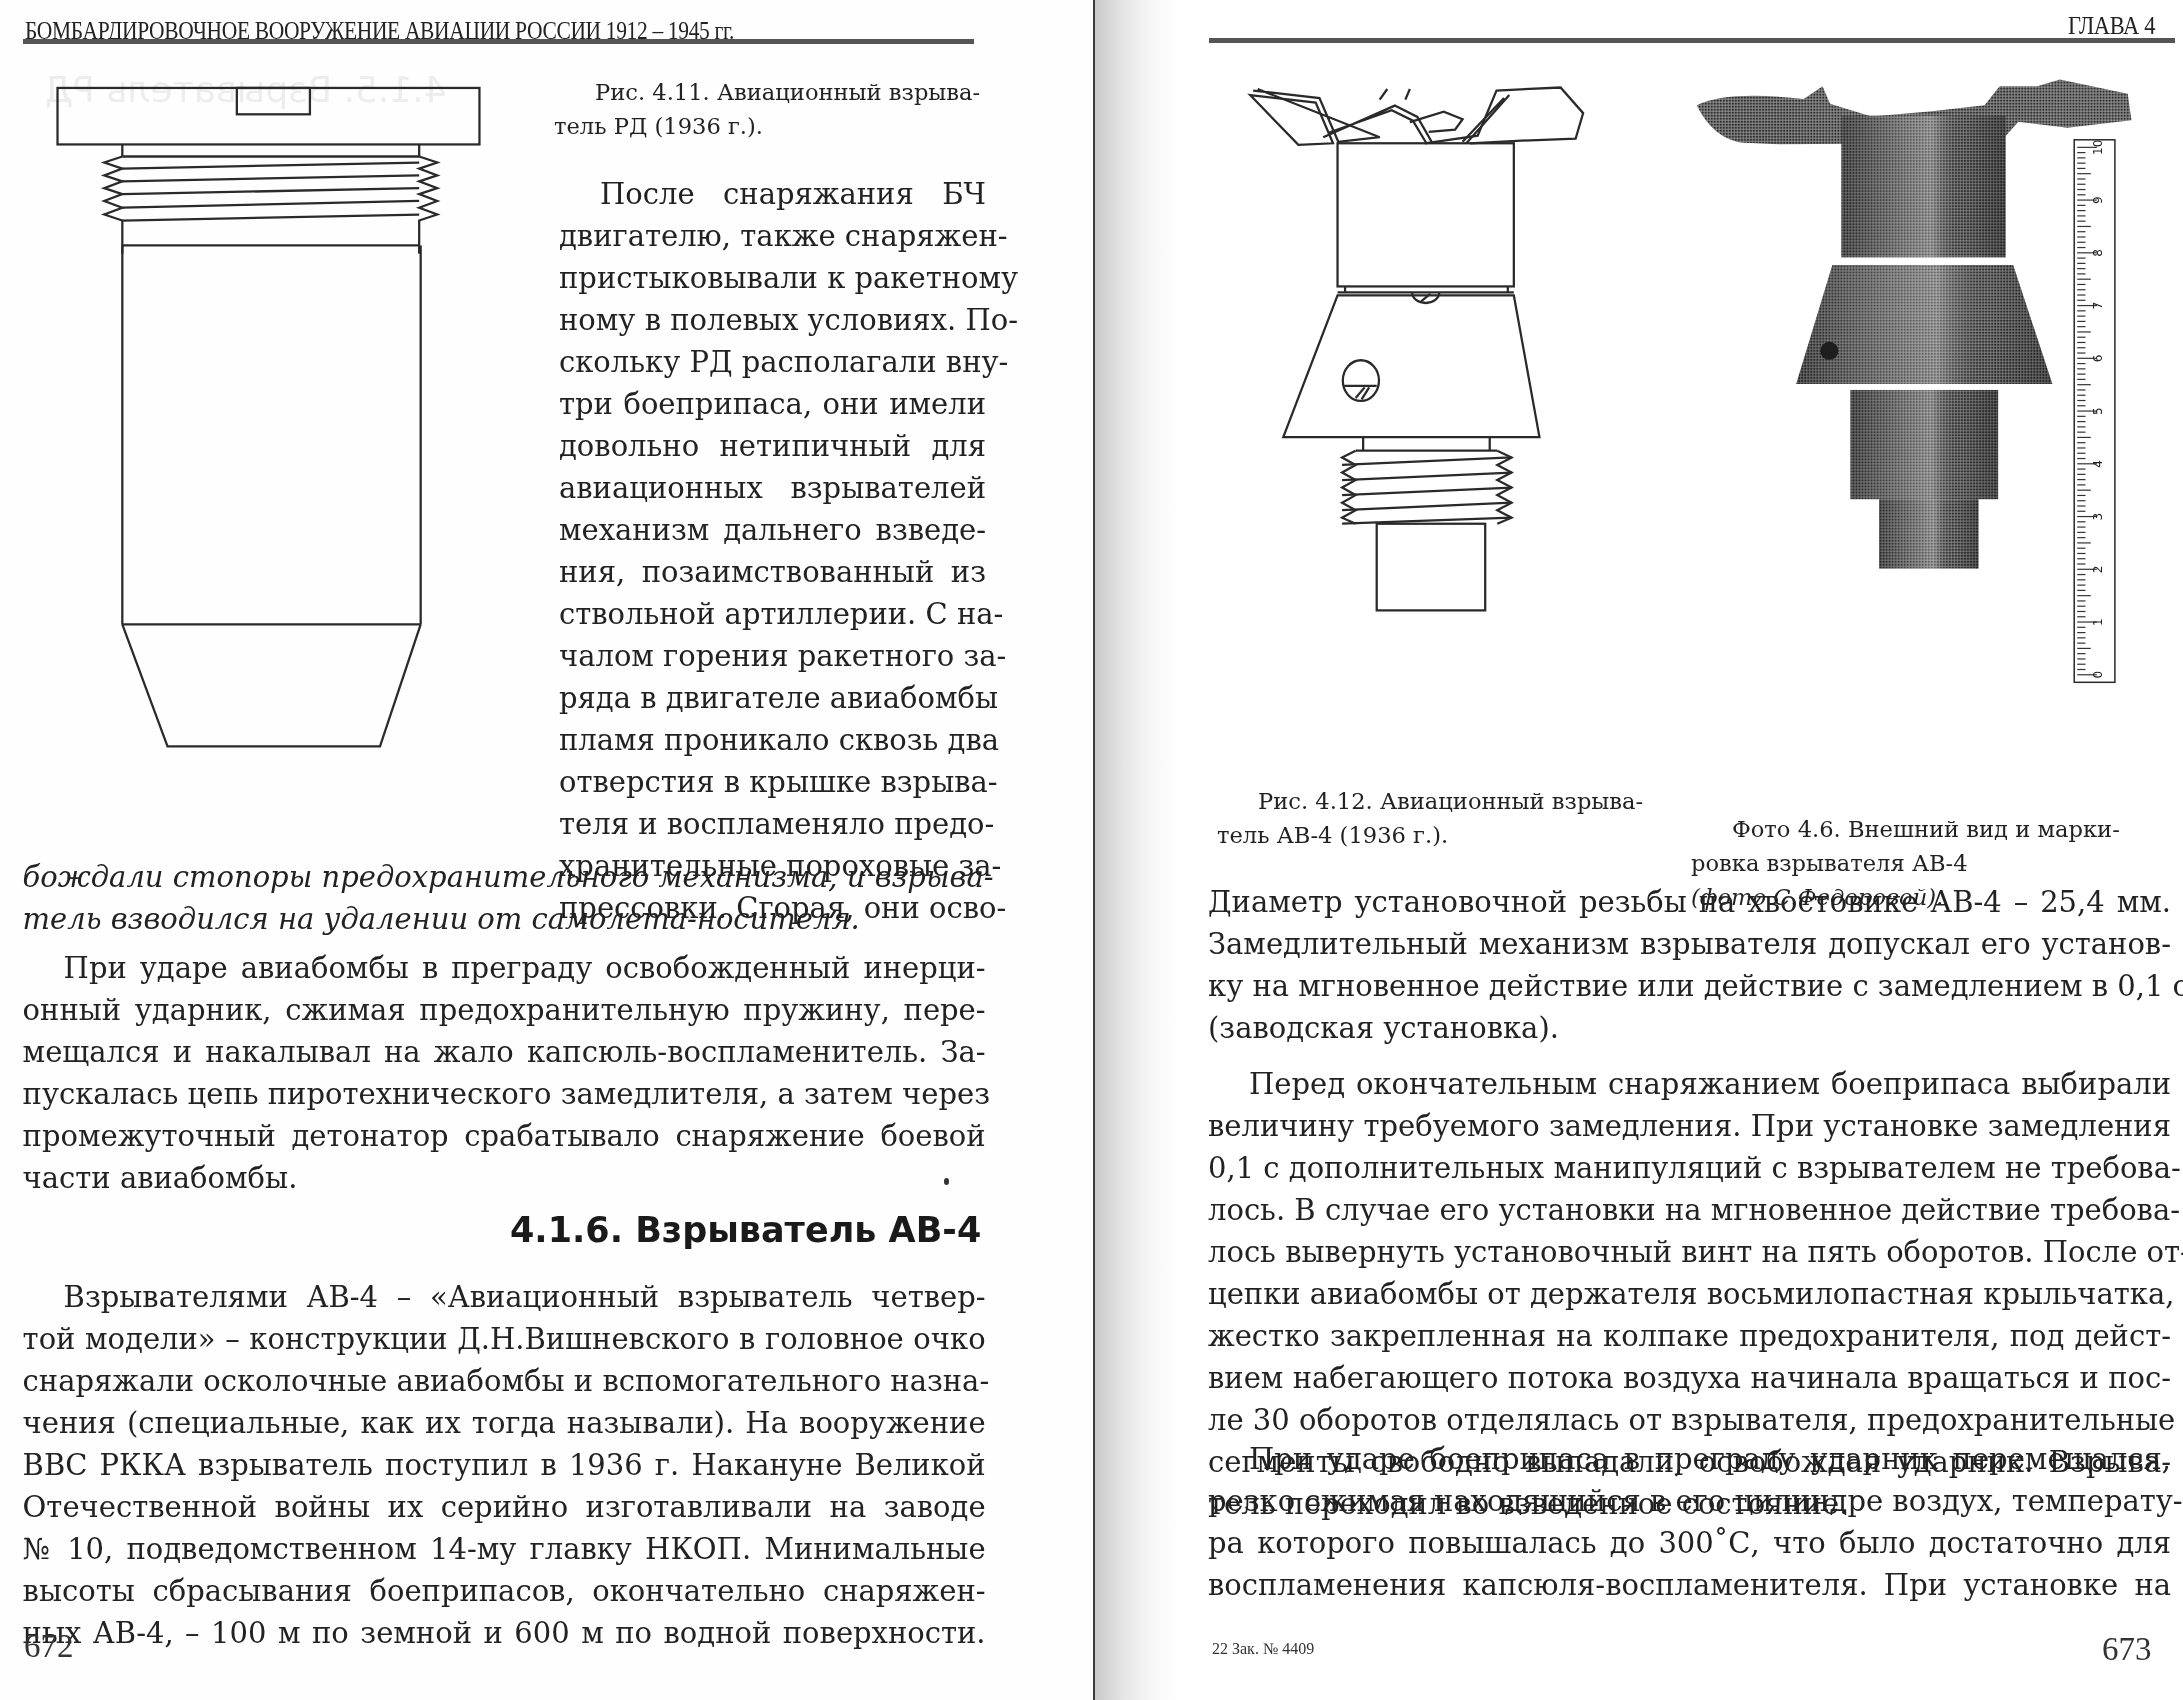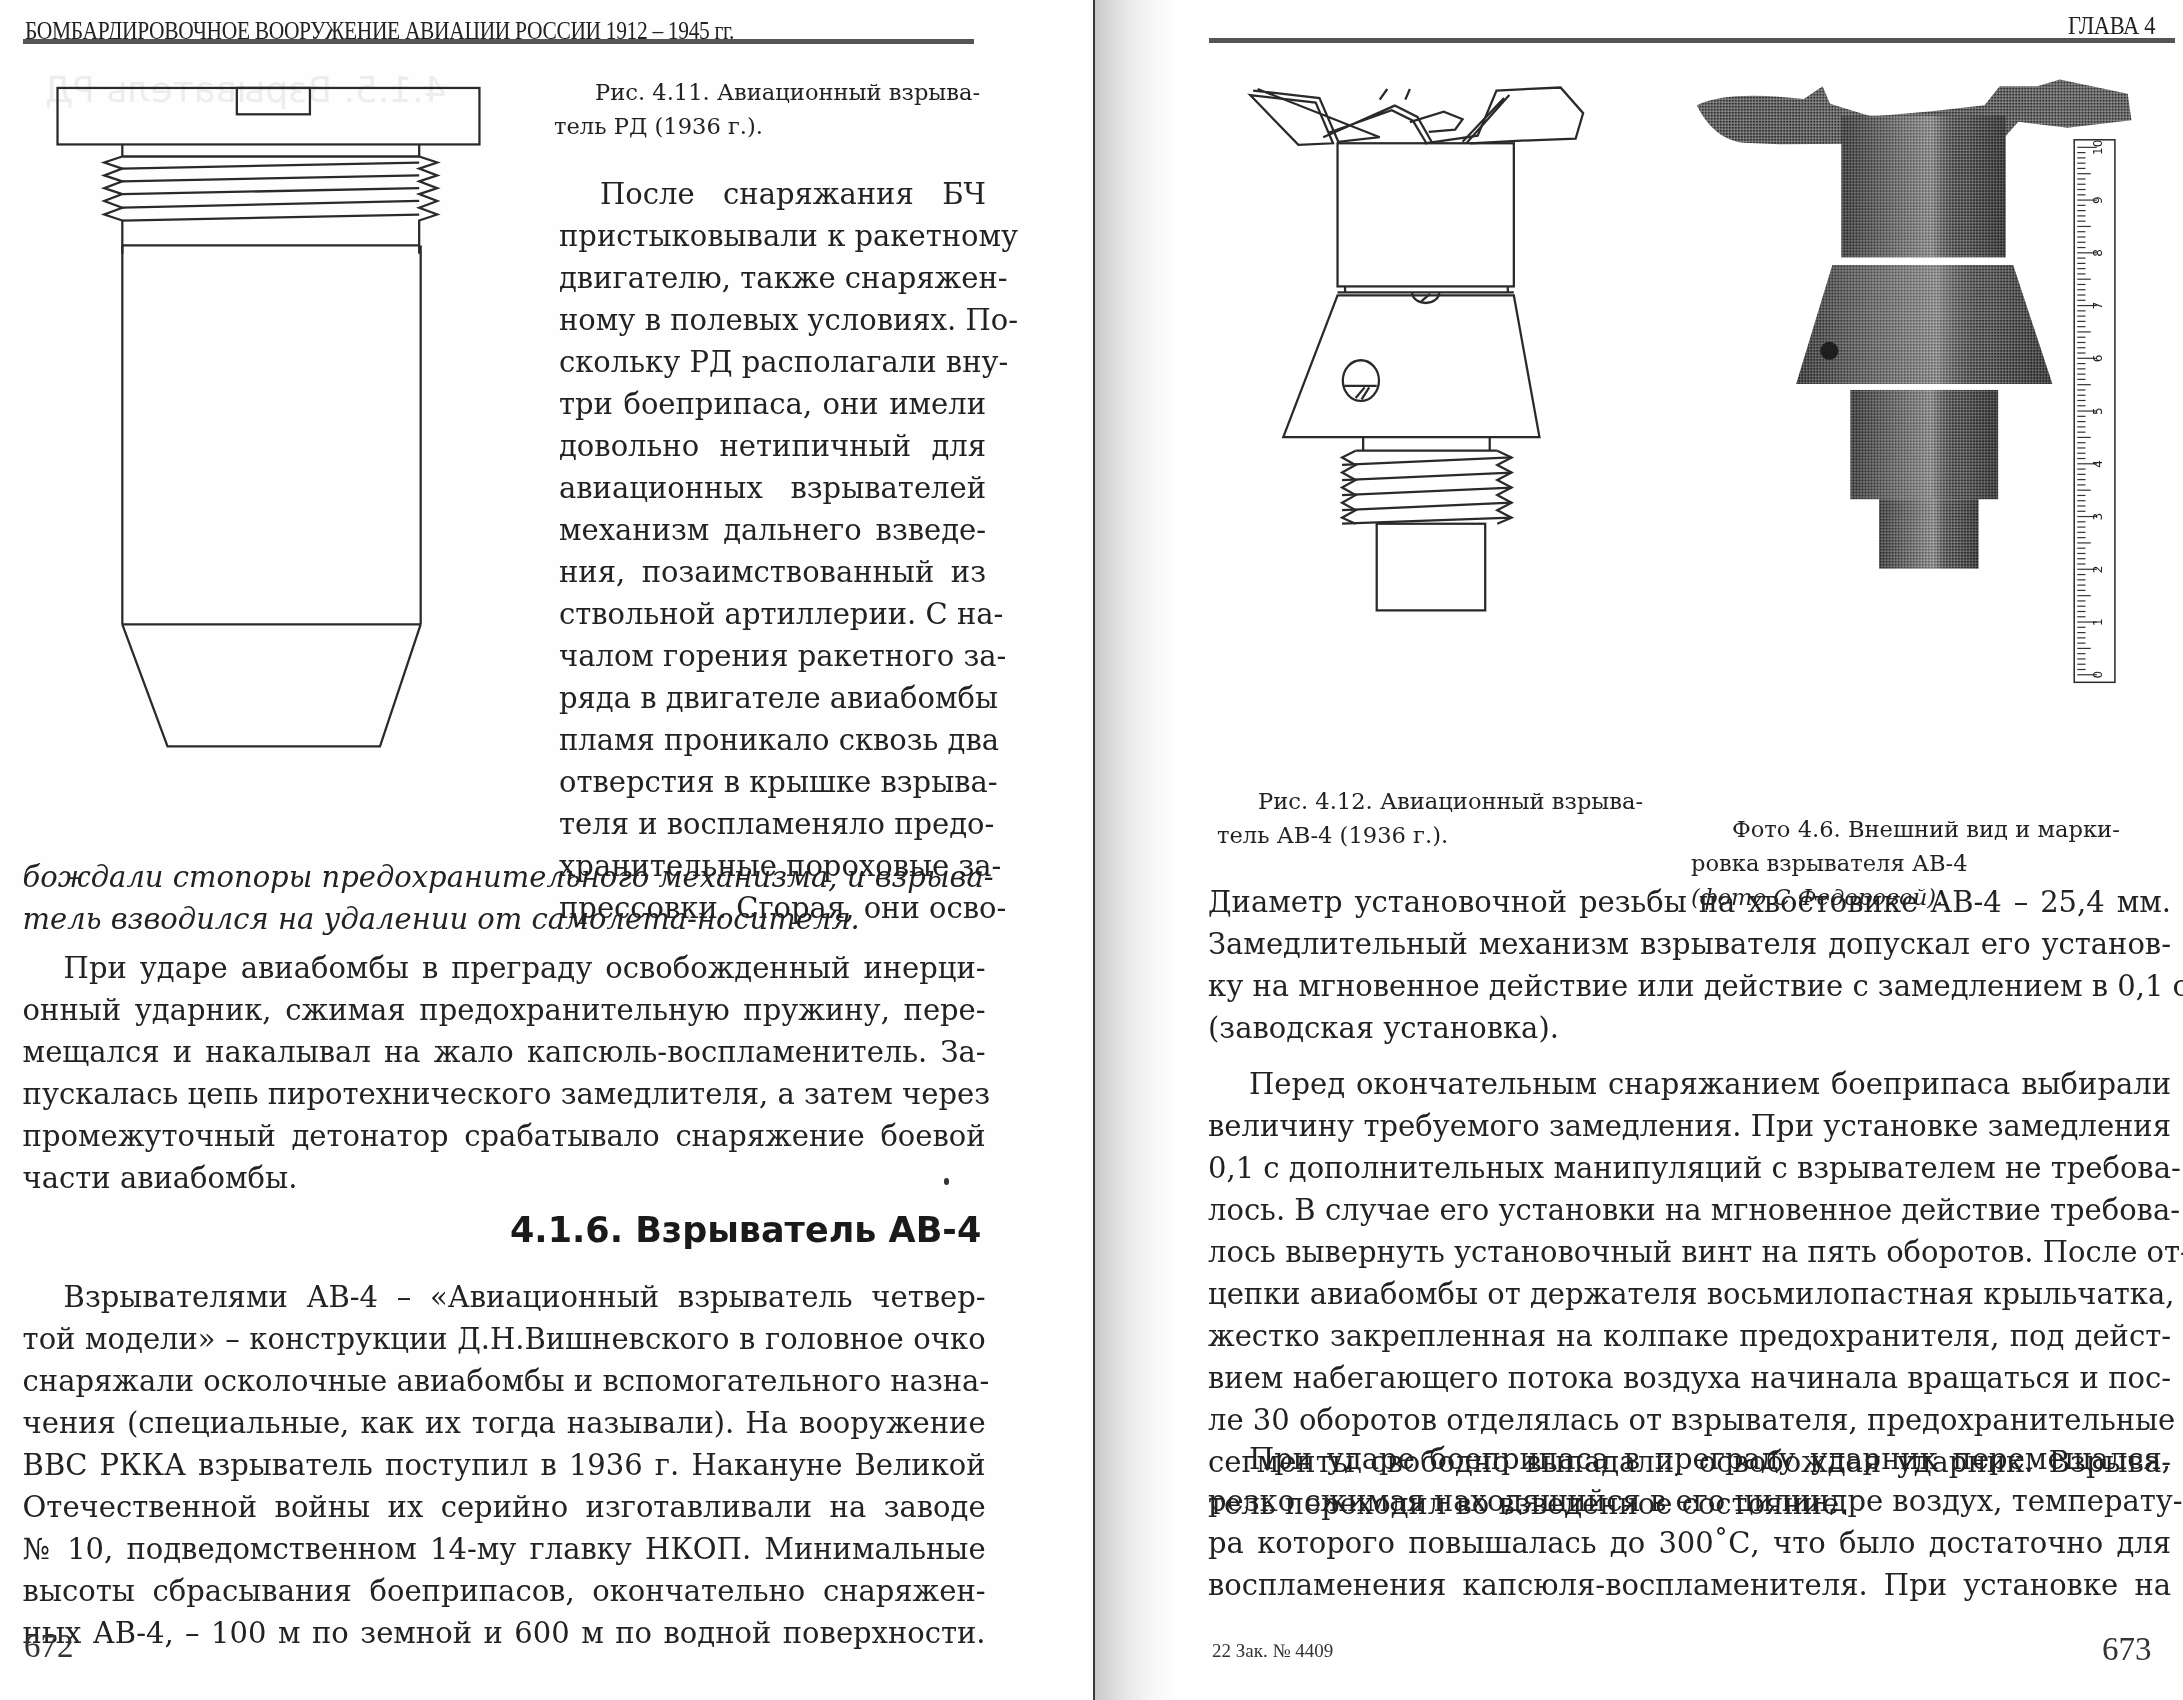--- a/index.html
+++ b/index.html
@@ -36,21 +36,21 @@
     font-family: "DejaVu Serif", serif; font-size: 22.6px; line-height: 34px; color: #222;
   }
   .caption span { display: block; white-space: nowrap; }
   .caption .ital { font-style: italic; }
 
   .section-heading {
     position: absolute; font-family: "DejaVu Sans", sans-serif; font-weight: bold;
     font-size: 35px; color: #1a1a1a; white-space: nowrap;
   }
   .folio { position: absolute; font-family: "Liberation Serif", serif; font-size: 33px; color: #333; }
-  .imprint { position: absolute; font-family: "Liberation Serif", serif; font-size: 19px; color: #333; }
+  .imprint { position: absolute; font-family: "Liberation Serif", serif; font-size: 16px; color: #333; }
 
   .ghost {
     position: absolute; font-family: "DejaVu Sans", sans-serif; font-size: 36px;
     color: rgba(120,120,120,0.13); transform: scaleX(-1); white-space: nowrap;
   }
   .speck { position: absolute; width: 5.3px; height: 6.8px; background: #333; border-radius: 50%; }
   svg { position: absolute; overflow: visible; }
 </style>
 </head>
 <body>
@@ -85,22 +85,22 @@
   </svg>
 
   <div class="block caption" style="left:554px; top:75px; width:452px;">
     <span style="padding-left:41px;">Рис. 4.11. Авиационный взрыва-</span>
     <span>тель РД (1936 г.).</span>
   </div>
 
   <div class="block text" style="left:559px; top:173px; width:427px;">
     <div class="lines">
       <span style="padding-left:41px;">После снаряжания БЧ</span>
+      <span>двигателю, также снаряжен-</span>
       <span>пристыковывали к ракетному</span>
-      <span>двигателю, также снаряжен-</span>
       <span>ному в полевых условиях. По-</span>
       <span>скольку РД располагали вну-</span>
       <span>три боеприпаса, они имели</span>
       <span>довольно нетипичный для</span>
       <span>авиационных взрывателей</span>
       <span>механизм дальнего взведе-</span>
       <span>ния, позаимствованный из</span>
       <span>ствольной артиллерии. С на-</span>
       <span>чалом горения ракетного за-</span>
       <span>ряда в двигателе авиабомбы</span>

